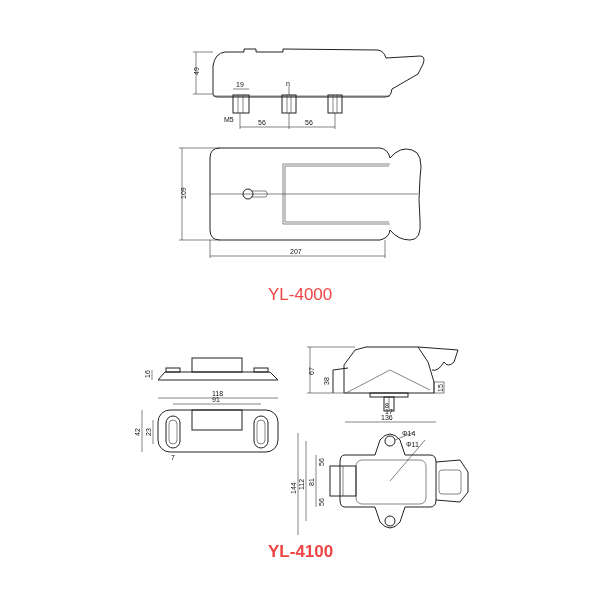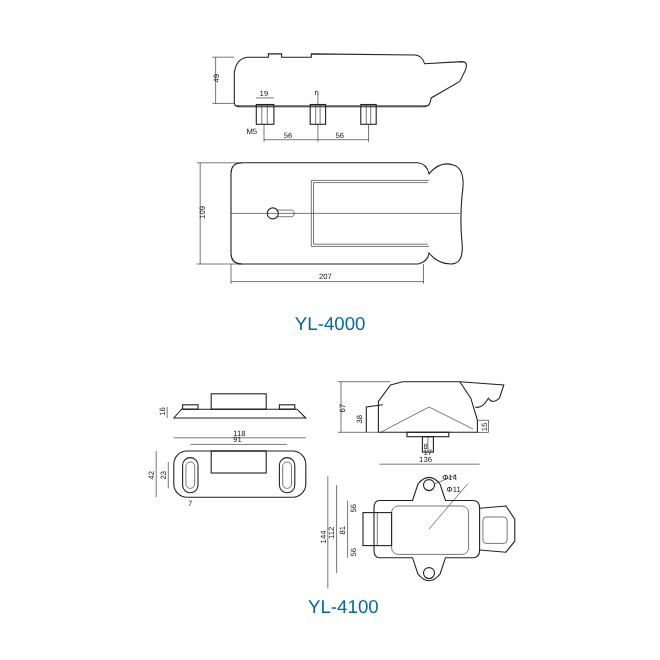--- a/index.html
+++ b/index.html
@@ -1,21 +1,21 @@
 <!DOCTYPE html>
 <html><head>
 <meta charset="utf-8">
 <style>
   html, body { margin:0; padding:0; background:#ffffff; }
   #canvas { position:relative; width:600px; height:600px; background:#fff; overflow:hidden; }
   svg { position:absolute; left:0; top:0; }
   .ln { fill:none; stroke:#222; stroke-width:1; }
   .thin { fill:none; stroke:#333; stroke-width:0.6; }
   .dim { font-family:"Liberation Sans", sans-serif; font-size:7px; fill:#111; }
-  .model { position:absolute; font-family:"Liberation Sans", sans-serif; font-size:17px; color:#0369a1; }
+  .model { position:absolute; font-family:"Liberation Sans", sans-serif; font-size:17px; color:#ef4444; }
 </style>
 </head>
 <body>
 
 <div id="canvas">
 <svg width="600" height="600" viewBox="0 0 600 600">
 
   <g>
     <path class="ln" d="M213,93 L213,66 Q215,53 225,52 L244,52 L244,49 L256,49 L256,52 L283,52 L283,49 L378,50 Q384,51 386,58 L420,56 Q426,56 423,64 L418,74 L392,89 L391,93 Q390,97 384,97 L218,97 Q213,97 213,93 Z"></path>
     <line class="thin" x1="213" y1="96" x2="390" y2="96"></line>
@@ -130,14 +130,14 @@
     <line class="thin" x1="306" y1="441" x2="306" y2="521"></line>
     <text class="dim" x="304" y="490" transform="rotate(-90 304 490)">112</text>
     <line class="thin" x1="316" y1="455" x2="316" y2="507"></line>
     <text class="dim" x="314" y="486" transform="rotate(-90 314 486)">81</text>
     <text class="dim" x="324" y="466" transform="rotate(-90 324 466)">56</text>
     <text class="dim" x="324" y="506" transform="rotate(-90 324 506)">56</text>
   </g>
 </svg>
 
 <div class="model" style="left:268px;top:285px;">YL-4000</div>
-<div class="model" style="left:280px;top:542px;">YL-4100</div>
+<div class="model" style="left:268px;top:542px;font-weight:bold;">YL-4100</div>
 </div>
 
 </body></html>

